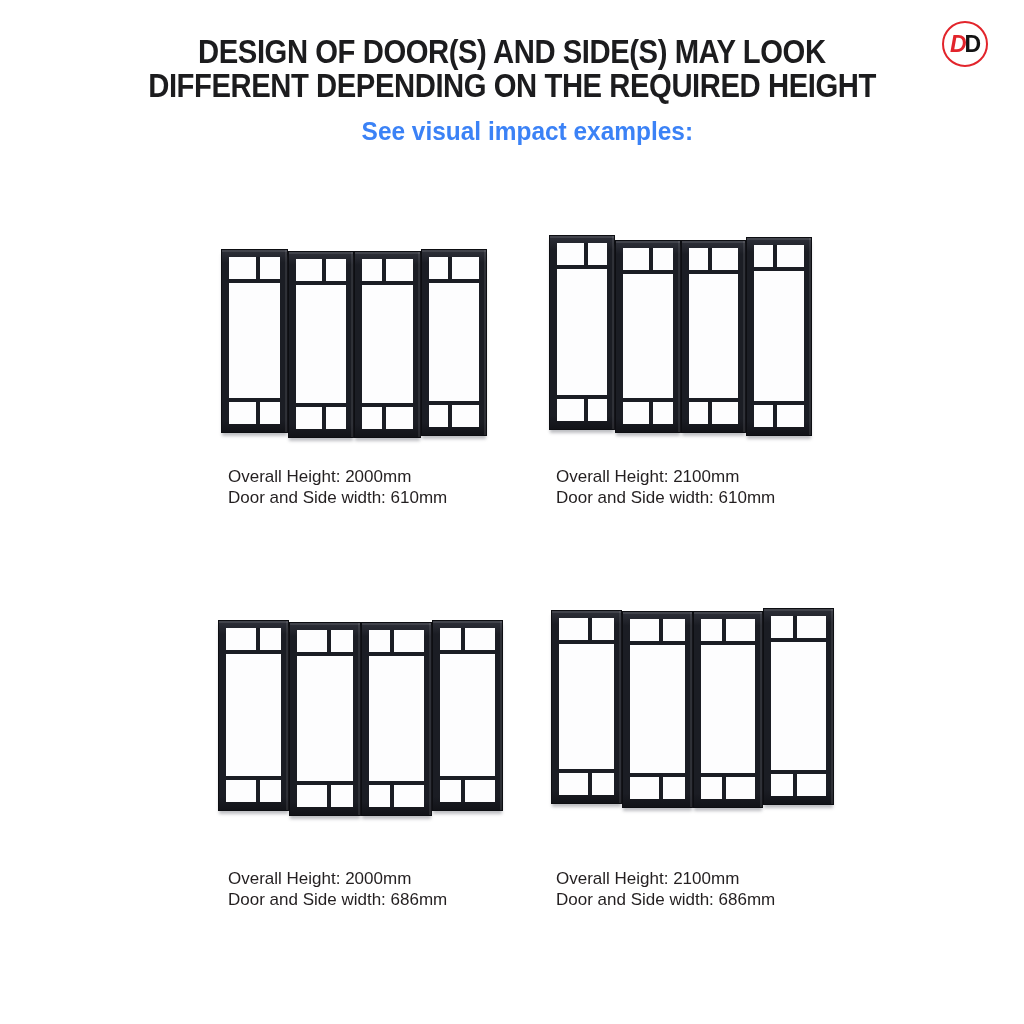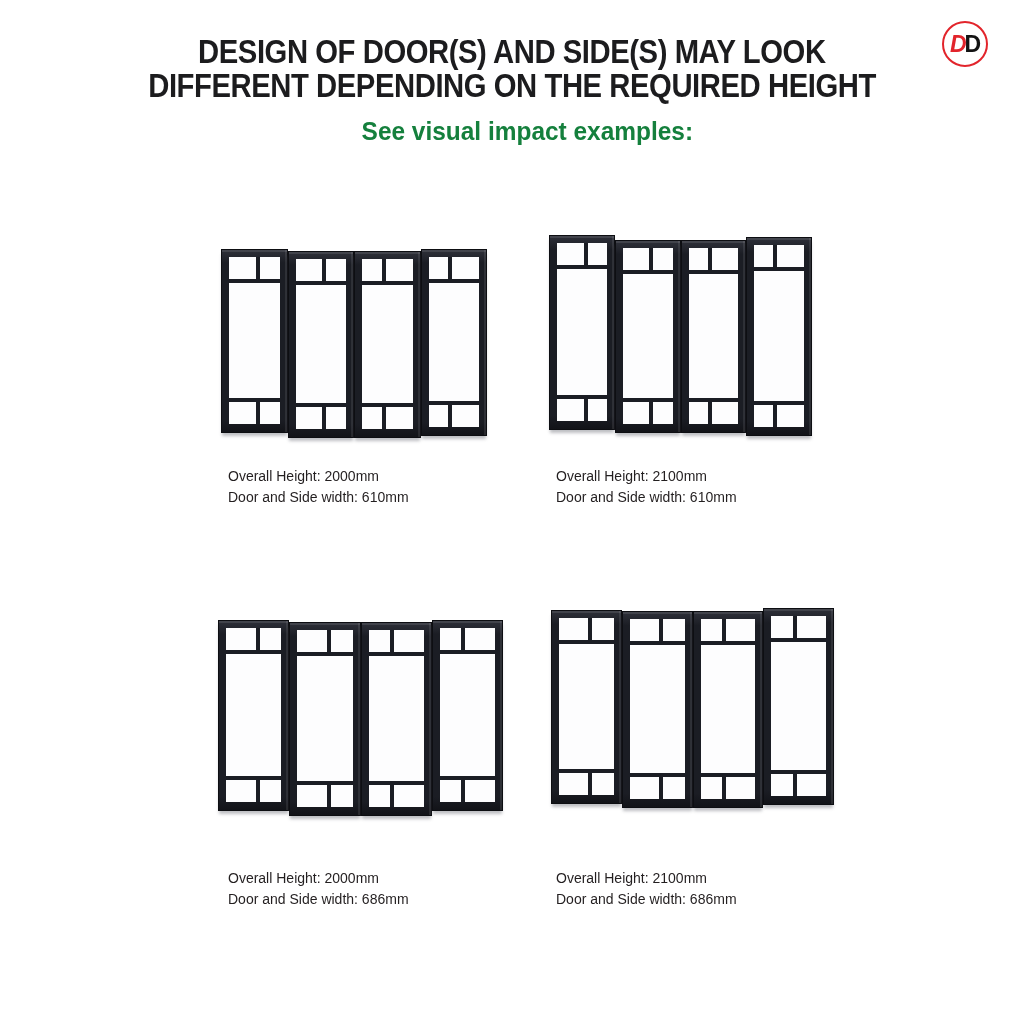--- a/index.html
+++ b/index.html
@@ -7,21 +7,21 @@
     position:relative;width:1024px;height:1024px;background:#ffffff;overflow:hidden;
     font-family:"Liberation Sans","DejaVu Sans",sans-serif;color:#231f20;
   }
 
   
   .title{position:absolute;top:34px;left:0;right:0;text-align:center;
          font-weight:bold;font-size:34px;line-height:34px;color:#1c1c1e;}
   .title .line{display:block;text-align:center;}
   .title .squeeze{display:inline-block;transform:scaleX(.86);transform-origin:center;white-space:nowrap;letter-spacing:-.5px;}
   .subtitle{position:absolute;top:116px;left:0;right:0;text-align:center;
-            font-weight:bold;font-size:26px;color:#15803d;margin-left:30px;}
+            font-weight:bold;font-size:26px;color:#3b82f6;margin-left:30px;}
   .subtitle .squeeze{display:inline-block;transform:scaleX(.94);transform-origin:center;white-space:nowrap;}
 
   
   .logo{position:absolute;left:942px;top:21px;width:46px;height:46px;border:2px solid #e2242b;
         border-radius:50%;background:#fff;display:flex;align-items:center;justify-content:center;box-sizing:border-box;}
   .logo .d1{color:#e2242b;font-weight:bold;font-style:italic;font-size:23px;letter-spacing:-1px;margin-right:-1px;}
   .logo .d2{color:#131313;font-weight:bold;font-size:23px;letter-spacing:-1px;}
 
   
   .unit{position:absolute;display:flex;gap:2px;align-items:stretch;}
@@ -54,21 +54,21 @@
   .u1 .panel:nth-child(2),.u1 .panel:nth-child(3){margin-top:2px;margin-bottom:-5px;}
   .u1 .panel:nth-child(4){margin-bottom:-3px;}
   .u2 .panel:nth-child(1){margin-top:-3px;margin-bottom:1px;}
   .u2 .panel:nth-child(2),.u2 .panel:nth-child(3){margin-top:2px;margin-bottom:-2px;}
   .u2 .panel:nth-child(4){margin-top:-1px;margin-bottom:-5px;}
   .u3 .panel:nth-child(2),.u3 .panel:nth-child(3){margin-top:2px;margin-bottom:-5px;}
   .u4 .panel:nth-child(2),.u4 .panel:nth-child(3){margin-top:1px;margin-bottom:-4px;}
   .u4 .panel:nth-child(4){margin-top:-2px;margin-bottom:-1px;}
 
   
-  .caption{position:absolute;font-size:14px;line-height:21px;color:#231f20;}
+  .caption{position:absolute;font-size:17px;line-height:21px;color:#231f20;}
   .c1{left:228px;top:466px;}
   .c2{left:556px;top:466px;}
   .c3{left:228px;top:868px;}
   .c4{left:556px;top:868px;}
   .caption .bold{font-weight:normal;}
 </style>
 </head>
 <body>
 
 <div class="page">

